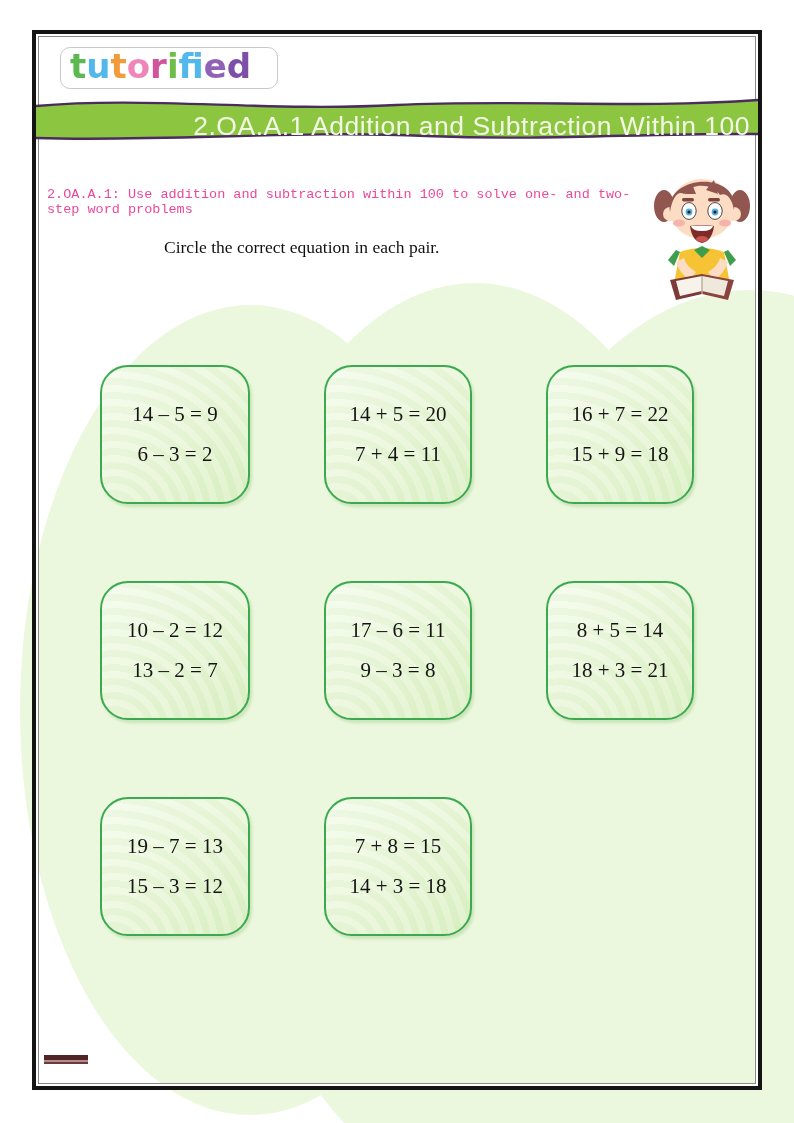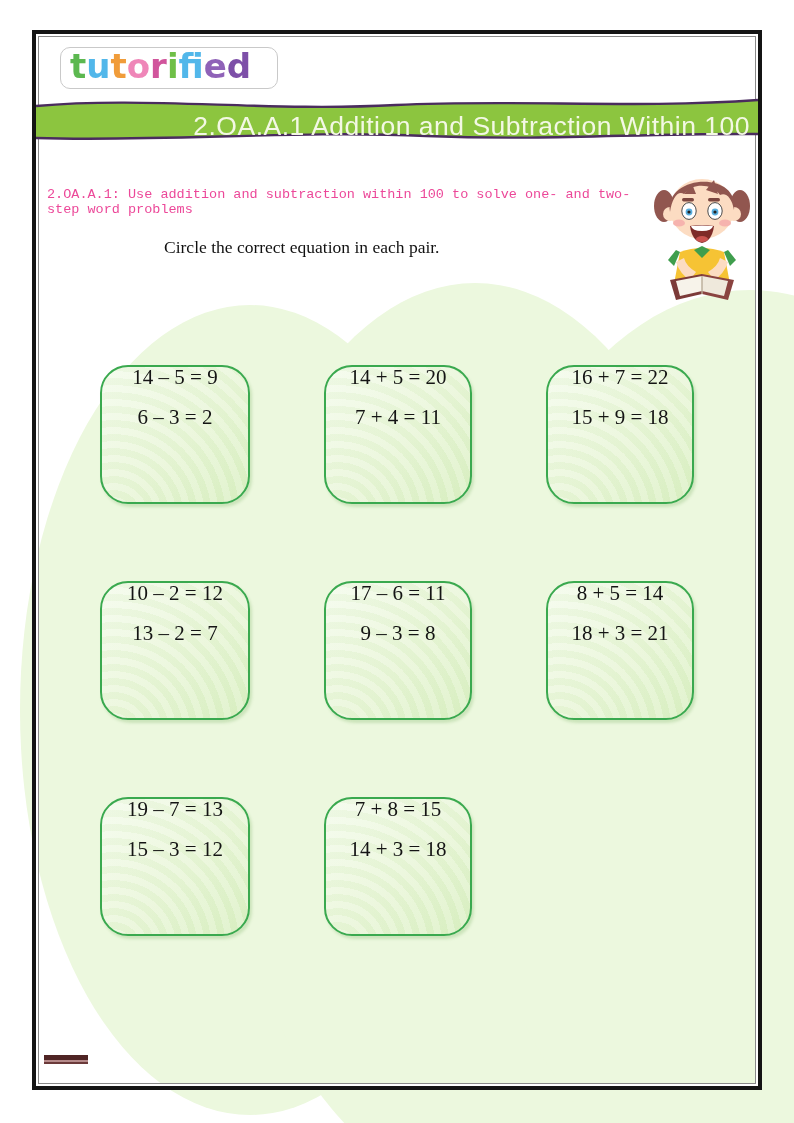--- a/index.html
+++ b/index.html
@@ -45,21 +45,21 @@
     position:absolute;left:64px;top:331px;
     display:grid;grid-template-columns:150px 148px 148px;
     column-gap:74px;row-gap:77px;grid-auto-rows:139px;
   }
   .eq-card{
     border:2px solid #3aa94f;border-radius:28px;
     background:
       repeating-radial-gradient(circle at 8% 112%, rgba(255,255,255,.16) 0 7px, rgba(170,215,140,.08) 7px 14px),
       linear-gradient(135deg,#f4fbec 0%,#e9f6d8 55%,#dbf0c4 100%);
     box-shadow:2px 3px 3px rgba(120,175,95,.28);
-    display:flex;flex-direction:column;align-items:center;
+    display:flex;flex-direction:column;align-items:center;justify-content:center;
     gap:19px;
   }
   .eq-line{
     font-family:"Liberation Serif",serif;font-size:21px;color:#141414;
     line-height:1;white-space:nowrap;
   }
   
   .footer-mark{position:absolute;left:8px;top:1021px;width:44px;height:9px;}
   .footer-mark .s1{height:5px;background:#4f2424;}
   .footer-mark .s2{height:2px;background:#b58a8a;}

